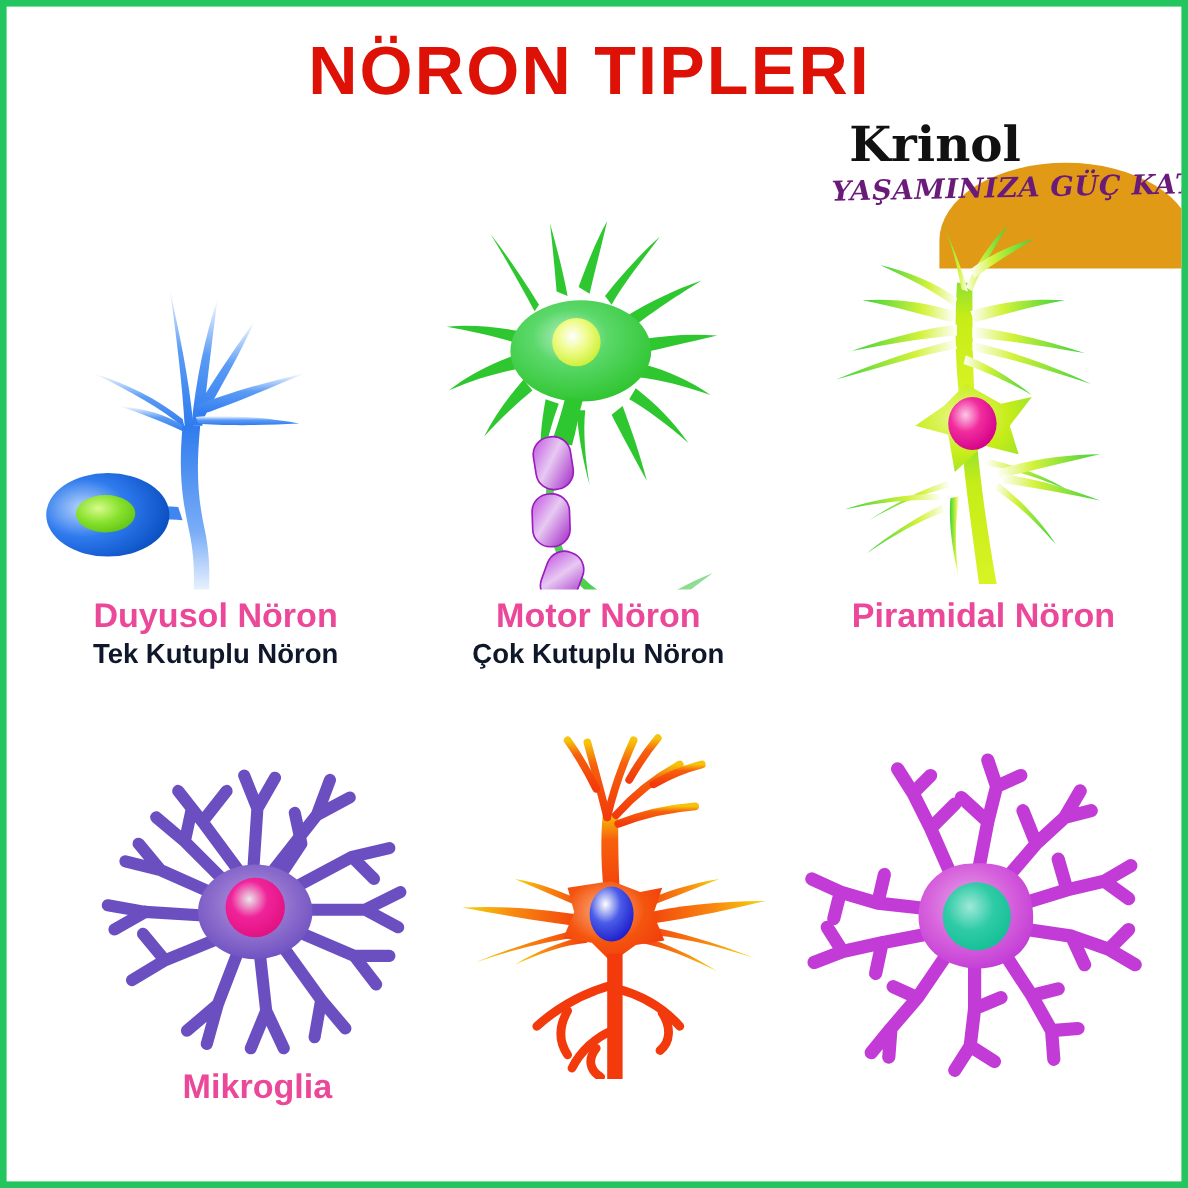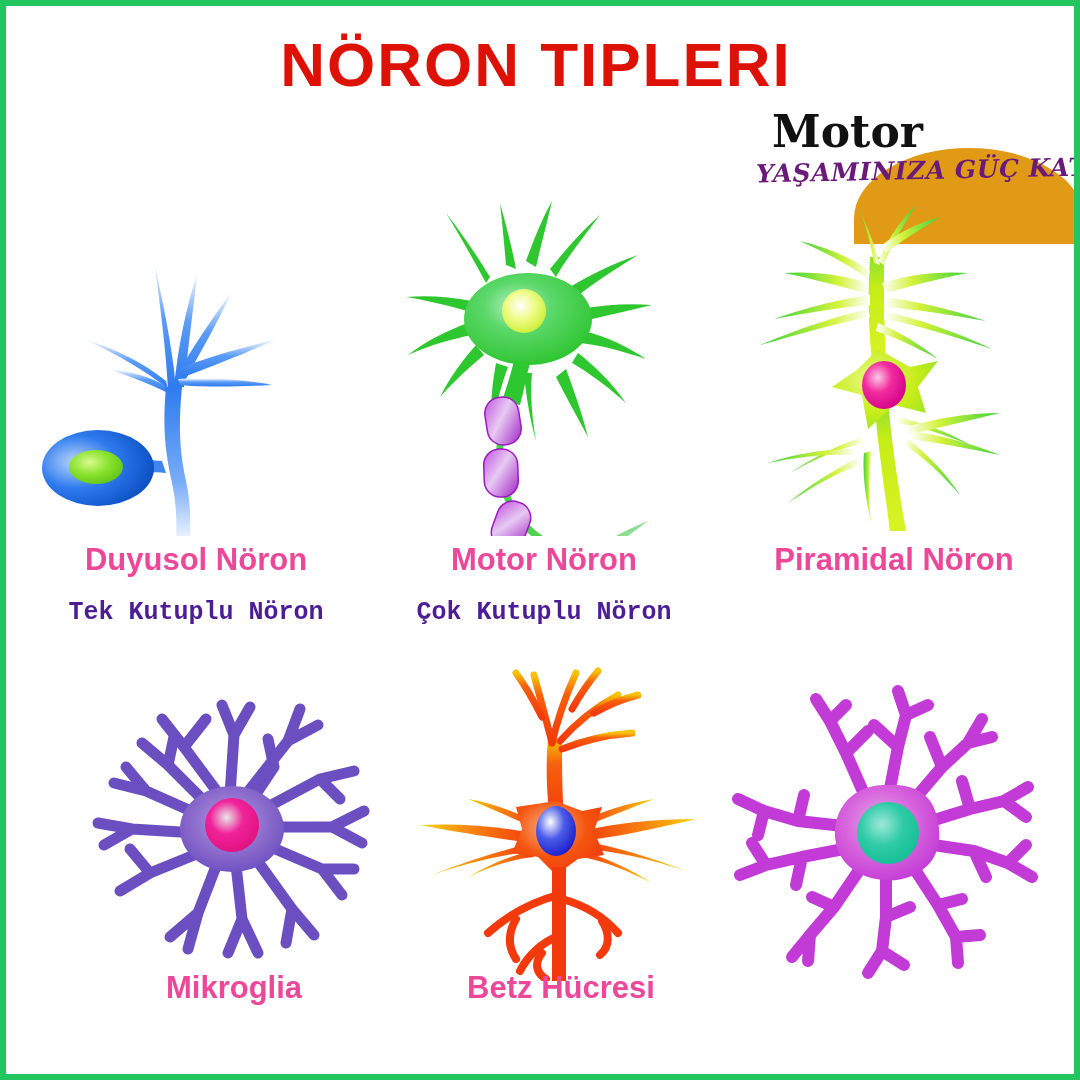--- a/index.html
+++ b/index.html
@@ -106,26 +106,26 @@
   }
   .label-main {
     font-family: "Liberation Sans", sans-serif;
     font-weight: bold;
     font-size: 31px;
     color: #ec4899;
     line-height: 1.12;
     white-space: nowrap;
   }
   .label-sub {
-    font-family: Liberation Mono, monospace;
+    font-family: Liberation Sans, sans-serif;
     font-weight: bold;
     font-size: 25px;
-    color: #4c1d95;
+    color: #0f172a;
     line-height: 1.15;
-    margin-top: 21px;
+    margin-top: 3px;
     white-space: nowrap;
   }
 
   
   #cell-sensory   { left: 20px;  top: 185px; width: 340px; height: 420px; }
   #cell-motor     { left: 368px; top: 185px; width: 340px; height: 420px; }
   #cell-pyramidal { left: 716px; top: 185px; width: 344px; height: 420px; }
 
   
   #cell-astrocyte { left: 58px;  top: 655px; width: 340px; height: 400px; }
@@ -134,21 +134,21 @@
 </style>
 </head>
 <body>
 
 <div id="poster">
 
   <div id="title">NÖRON TIPLERI</div>
 
   <div id="logo">
     <div id="logo-arc"></div>
-    <div id="logo-word">Motor</div>
+    <div id="logo-word">Krinol</div>
     <div id="logo-tagline">YAŞAMINIZA GÜÇ KATAR</div>
   </div>
 
   <div class="cell" id="cell-sensory">
     <svg class="cell-art" viewBox="0 0 340 345" height="345">
       <defs>
         <linearGradient id="sg1" x1="0" y1="1" x2="0" y2="0">
           <stop offset="0%" stop-color="#2F7BEE"></stop>
           <stop offset="55%" stop-color="#5A9BF5"></stop>
           <stop offset="100%" stop-color="#ffffff"></stop>
@@ -449,23 +449,20 @@
       <g stroke="#F23A0C" stroke-width="8" fill="none" stroke-linecap="round">
         <path d="M162 234 C 140 240 114 252 92 272"></path>
         <path d="M120 258 C 112 272 112 286 120 298"></path>
         <path d="M166 238 C 188 244 208 256 222 272"></path>
         <path d="M206 260 C 214 272 214 286 204 294"></path>
         <path d="M160 276 C 146 282 132 294 124 310"></path>
         <path d="M146 292 C 138 302 140 312 150 318"></path>
       </g>
     </svg>
 
-    <div class="cell-labels" style="top: 310px;">
-      <div class="label-main">Betz Hücresi</div>
-    </div>
   </div>
 
   <div class="cell" id="cell-microglia">
     <svg class="cell-art" viewBox="0 0 340 320" height="320">
       <defs>
         <radialGradient id="mgs" cx="44%" cy="40%" r="64%">
           <stop offset="0%" stop-color="#E4A9E8"></stop>
           <stop offset="55%" stop-color="#D763DC"></stop>
           <stop offset="100%" stop-color="#C23BD6"></stop>
         </radialGradient>

